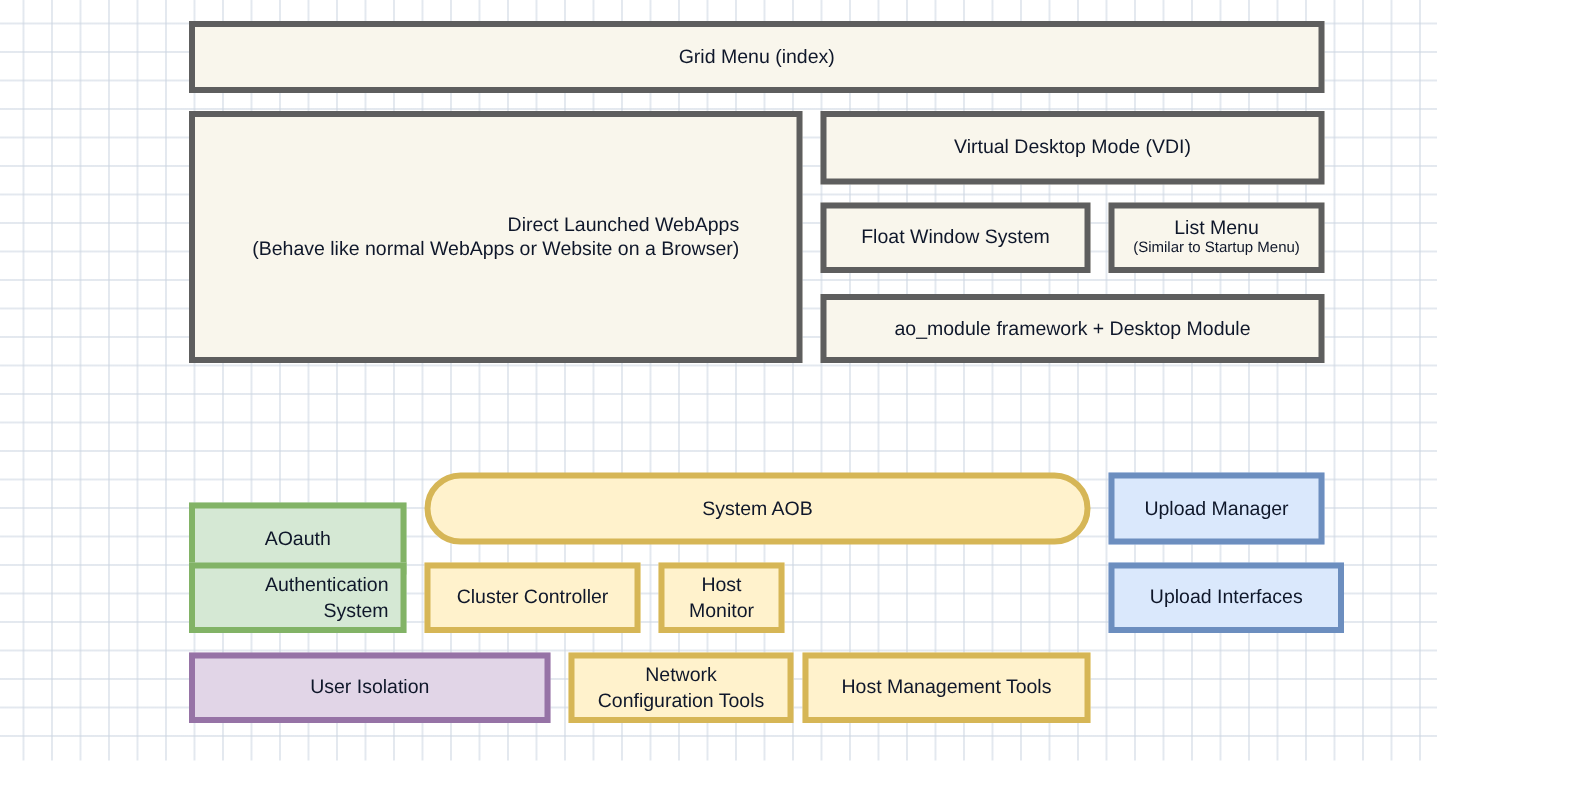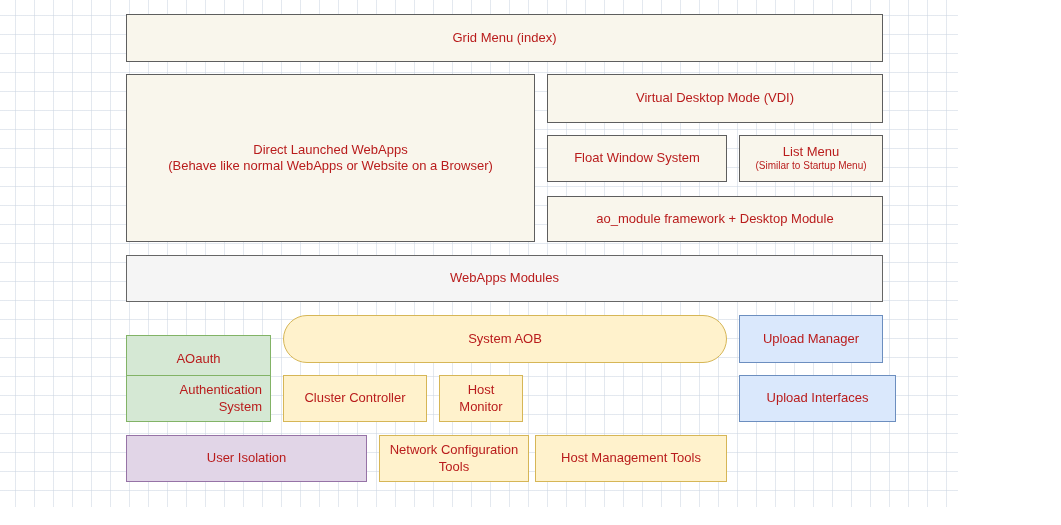--- a/index.html
+++ b/index.html
@@ -19,34 +19,34 @@
       linear-gradient(to bottom, rgba(205,214,226,0.55) 1px, transparent 1px);
     background-size: 19px 19px;
     background-position: -4px -4px;
   }
   .node {
     position: absolute;
     display: flex; flex-direction: column;
     align-items: center; justify-content: center;
     text-align: center;
     font-size: 13px; line-height: 1.25;
-    color: #b91c1c;
-    border: 1px solid #14532d;
+    color: #0f172a;
+    border: 4px solid #14532d;
     padding: 5px 8px;
     white-space: pre-line;
   }
   .cream  { background: #f9f6ec; border-color: #5e5e5e; }
   .gray   { background: #f5f5f5; border-color: #666666; }
   .green  { background: #d5e8d4; border-color: #82b366; }
   .yellow { background: #fff2cc; border-color: #d6b656; }
   .blue   { background: #dae8fc; border-color: #6c8ebf; }
   .purple { background: #e1d5e7; border-color: #9673a6; }
 
   #grid-menu        { left: 126px; top: 14px;  width: 757px; height: 48px; }
-  #direct-webapps   { left: 126px; top: 74px;  width: 409px; height: 168px; }
+  #direct-webapps   { left: 126px; top: 74px;  width: 409px; height: 168px; text-align: right; }
   #vdi              { left: 547px; top: 74px;  width: 336px; height: 49px; }
   #float-window     { left: 547px; top: 135px; width: 180px; height: 47px; }
   #list-menu        { left: 739px; top: 135px; width: 144px; height: 47px; }
   #ao-module        { left: 547px; top: 196px; width: 336px; height: 46px; text-align: right; }
   #webapps-modules  { left: 126px; top: 255px; width: 757px; height: 47px; }
   #aoauth           { left: 126px; top: 315px; width: 145px; height: 48px; margin-top: 20px; }
   #system-aob       { left: 283px; top: 315px; width: 444px; height: 48px; border-radius: 24px; }
   #upload-manager   { left: 739px; top: 315px; width: 144px; height: 48px; }
   #auth-system      { left: 126px; top: 375px; width: 145px; height: 47px; text-align: right; }
   #cluster-controller { left: 283px; top: 375px; width: 144px; height: 47px; }
@@ -75,21 +75,20 @@
 
   <div class="node cream" id="list-menu">
     <span class="list-menu-title">List Menu</span>
     <span class="list-menu-subtitle">(Similar to Startup Menu)</span>
   </div>
 
   <div class="node cream" id="float-window">Float Window System</div>
 
   <div class="node cream" id="ao-module">ao_module framework + Desktop Module</div>
 
-  <div class="node gray" id="webapps-modules">WebApps Modules</div>
 
   <div class="node green" id="aoauth">AOauth</div>
 
   <div class="node yellow" id="system-aob">System AOB</div>
 
   <div class="node blue" id="upload-manager">Upload Manager</div>
 
   <div class="node green" id="auth-system">Authentication System</div>
 
   <div class="node yellow" id="cluster-controller">Cluster Controller</div>

